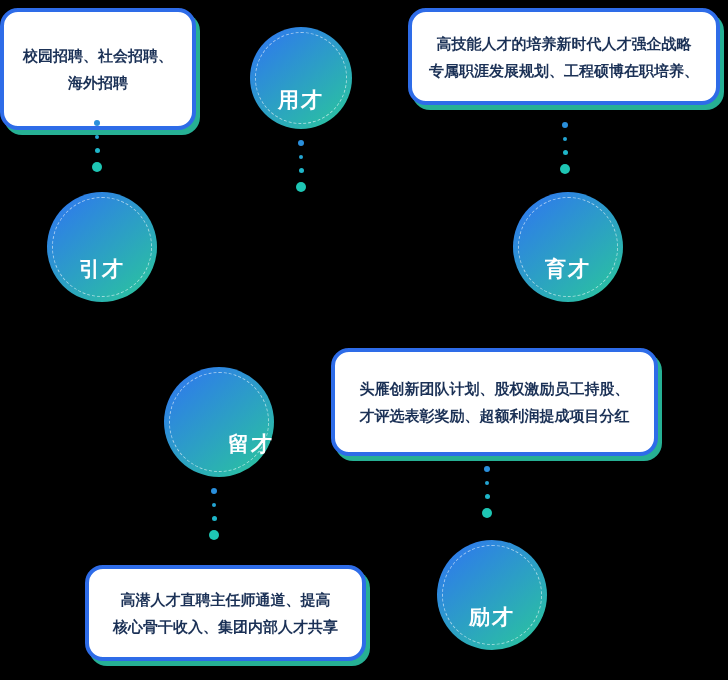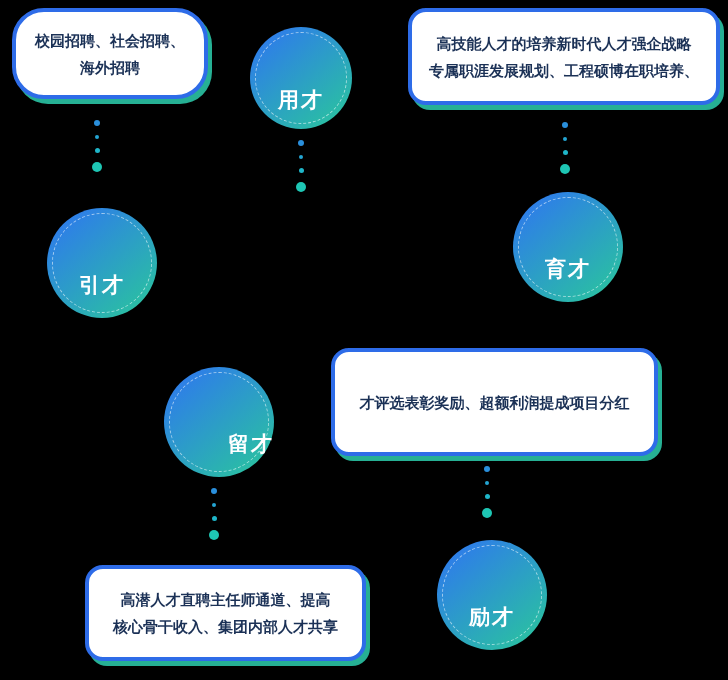--- a/index.html
+++ b/index.html
@@ -34,28 +34,28 @@
 
   
   .dots { position:absolute; width:12px; display:flex; flex-direction:column; align-items:center; gap:9px; }
   .dot { border-radius:50%; }
   .dot1 { width:6px;  height:6px;  background:#2a8fdc; }
   .dot2 { width:4px;  height:4px;  background:#24a5d2; }
   .dot3 { width:5px;  height:5px;  background:#1fb6c9; }
   .dot4 { width:10px; height:10px; background:#1ec6b4; }
 
   
-  .box-recruit   { left:12px;   top:8px;   width:196px; height:91px;border-radius:32px; }
+  .box-recruit   { left:0;   top:8px;   width:196px; height:122px; }
   .box-develop   { left:408px; top:8px;   width:312px; height:97px; }
   .box-career    { left:209px; top:218px; width:187px; height:100px; }
   .box-incentive { left:331px; top:348px; width:327px; height:108px; }
   .box-share     { left:85px;  top:565px; width:281px; height:96px; }
 
   .c-yong { left:250px; top:27px;  width:102px; height:102px; }
-  .c-yin  { left:47px;  top:208px; width:110px; height:110px;justify-content:center; }
+  .c-yin  { left:47px;  top:192px; width:110px; height:110px;justify-content:center; }
   .c-yu   { left:513px; top:192px; width:110px; height:110px; }
   .c-liu  { left:164px; top:367px; width:110px; height:110px;justify-content:flex-end; }
   .c-li   { left:437px; top:540px; width:110px; height:110px; }
 
   .dots-a { left:91px;  top:120px; }
   .dots-b { left:295px; top:140px; }
   .dots-c { left:559px; top:122px; }
   .dots-d { left:208px; top:488px; }
   .dots-e { left:481px; top:466px; }
 </style>
@@ -106,20 +106,21 @@
 
   <div class="circle c-yu">
     <span>育才</span>
   </div>
 
   <div class="circle c-liu">
     <span>留才</span>
   </div>
 
   <div class="box box-incentive">
+    <div class="line">头雁创新团队计划、股权激励员工持股、</div>
     <div class="line">才评选表彰奖励、超额利润提成项目分红</div>
   </div>
 
   <div class="dots dots-d">
     <span class="dot dot1"></span>
     <span class="dot dot2"></span>
     <span class="dot dot3"></span>
     <span class="dot dot4"></span>
   </div>
 

